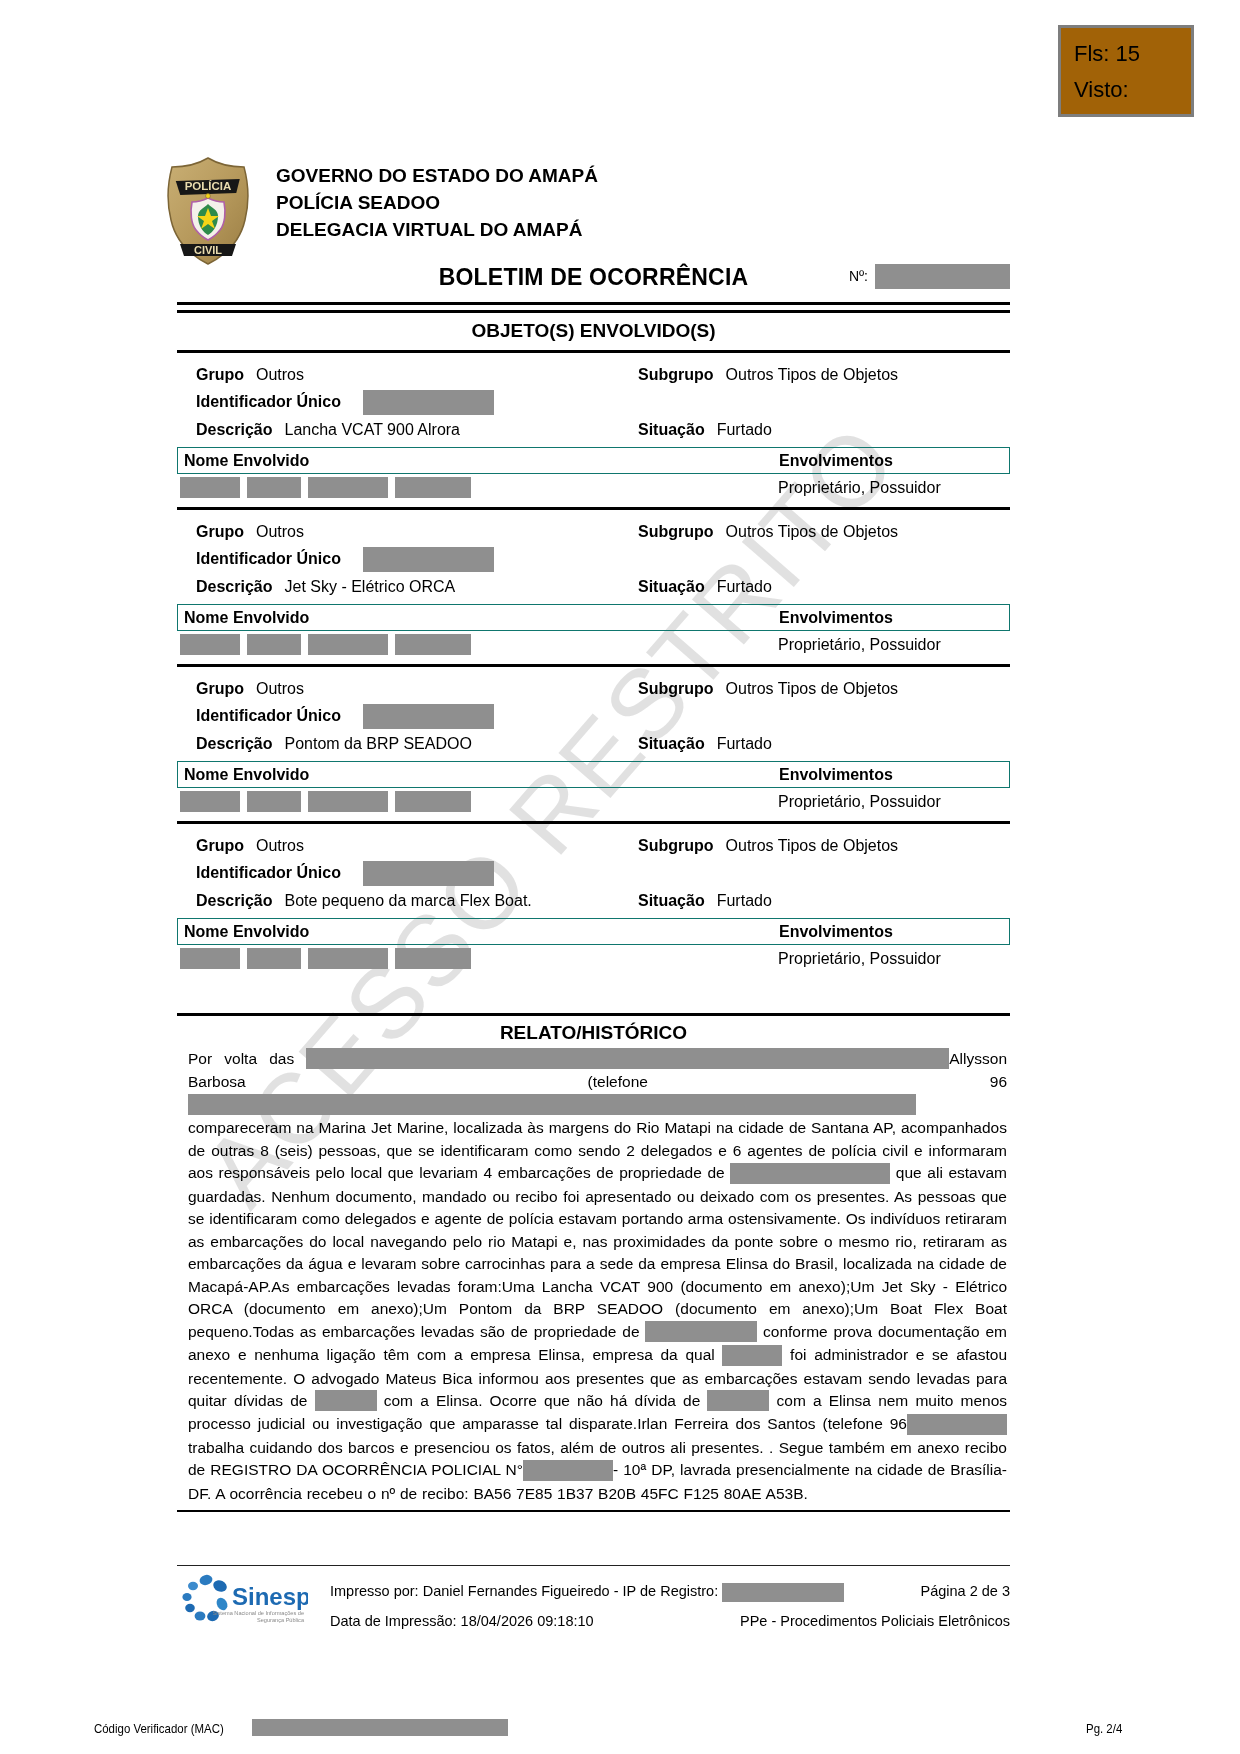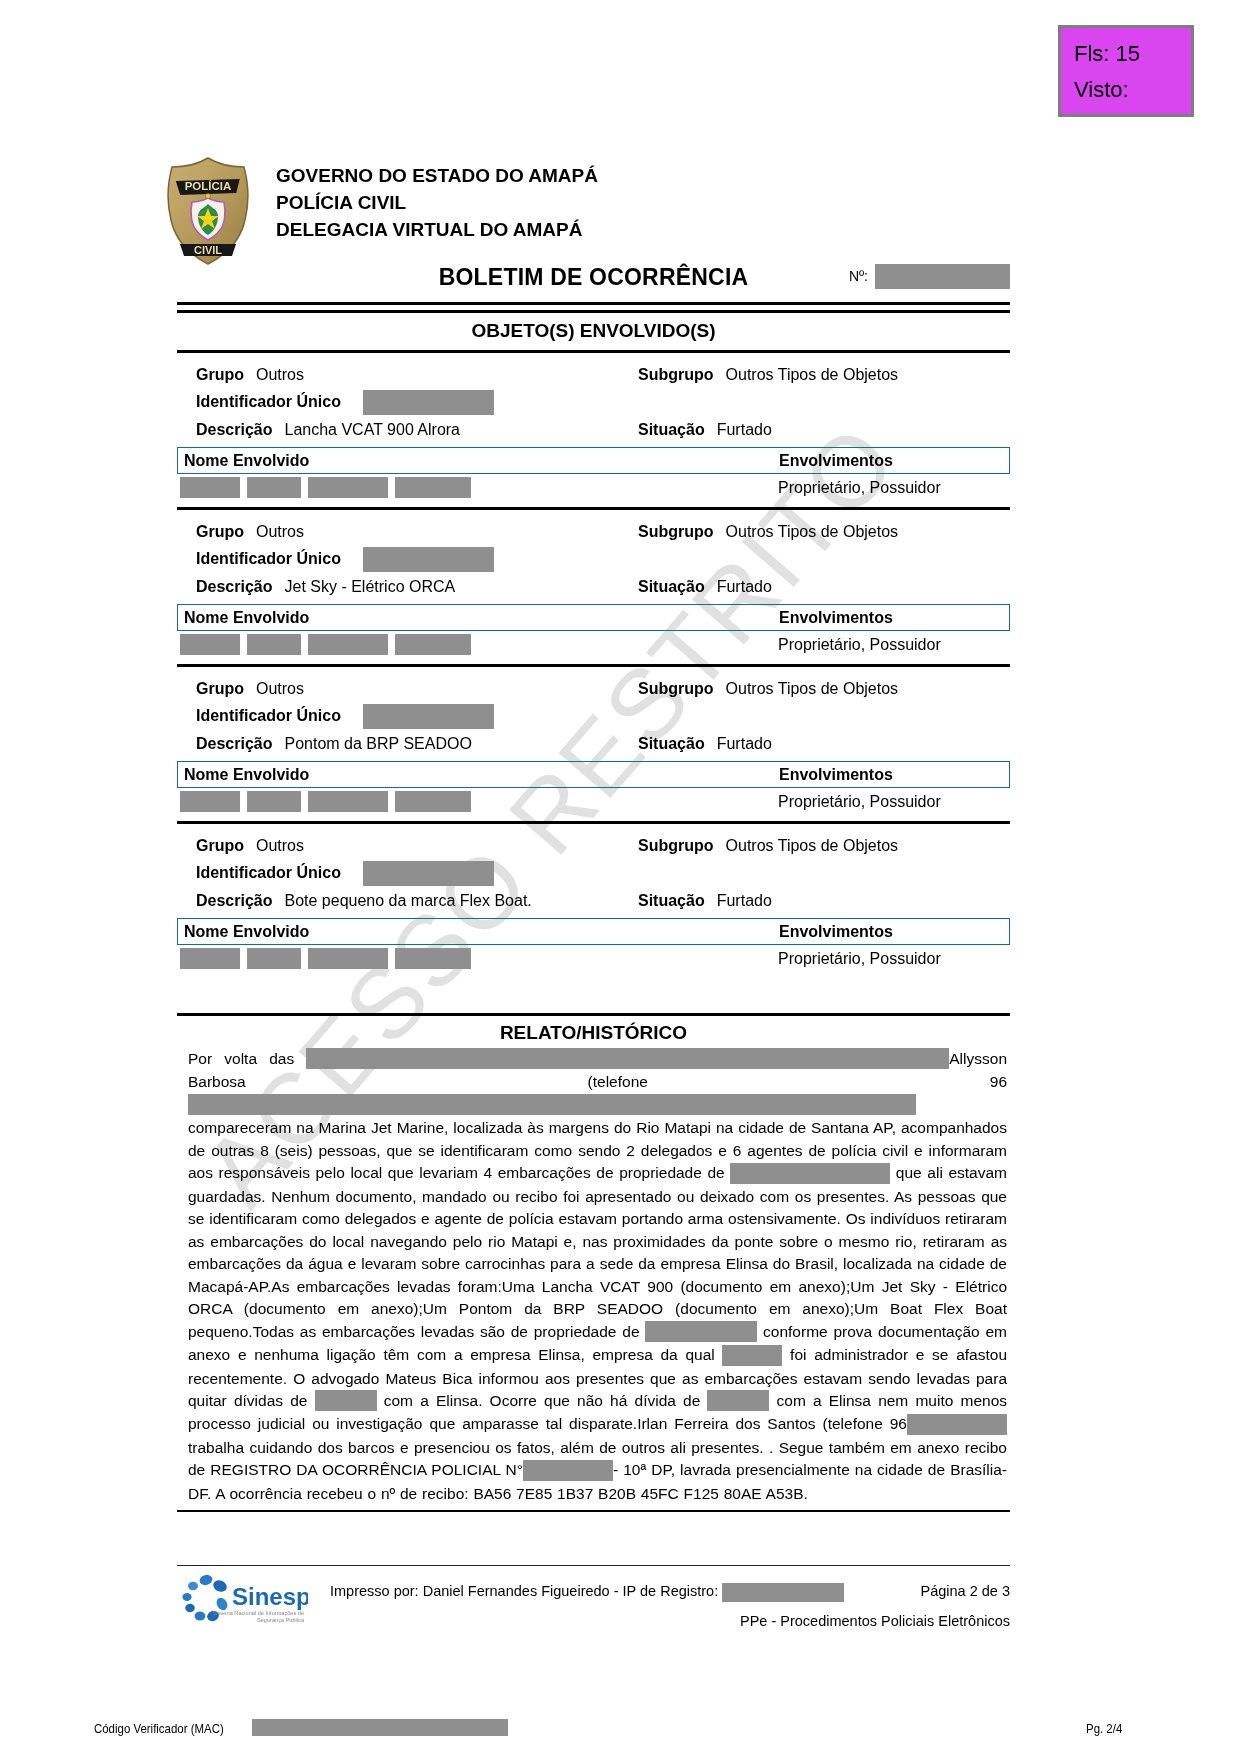--- a/index.html
+++ b/index.html
@@ -11,21 +11,21 @@
   .watermark{
     position:absolute;left:550px;top:815px;z-index:0;
     transform:translate(-50%,-50%) rotate(-49deg);
     font-size:100px;letter-spacing:3px;white-space:nowrap;
     color:#b9b9b9;opacity:.42;font-weight:400;
   }
   
   .corner-box{
     position:absolute;left:1058px;top:25px;width:136px;height:92px;z-index:1;
     border:3px solid #7e7e7e;box-sizing:border-box;padding:8px 0 0 13px;
-    font-size:22px;line-height:36px;background:#d946ef;
+    font-size:22px;line-height:36px;background:#a16207;
   }
   
   .header{position:absolute;left:160px;top:156px;z-index:1;display:flex;}
   .org-lines{margin-left:20px;margin-top:6px;font-weight:bold;font-size:19px;line-height:27px;}
   
   .title-row{position:absolute;left:177px;top:264px;width:833px;z-index:1;}
   .bo-title{font-size:23px;font-weight:bold;text-align:center;letter-spacing:.2px;}
   .bo-num-label{position:absolute;right:142px;top:4px;font-size:14px;text-align:center;}
   .bo-num-bar{position:absolute;right:0;top:0;width:135px;height:25px;background:#8f8f8f;}
   
@@ -106,21 +106,21 @@
     <text x="48" y="34" text-anchor="middle" font-size="11.5" font-weight="bold" fill="#e9dcae" font-family="Liberation Sans, sans-serif">POLÍCIA</text>
     <path d="M20 88 L76 88 L72 100 L24 100 Z" fill="#171717"></path>
     <text x="48" y="98" text-anchor="middle" font-size="11" font-weight="bold" fill="#e9dcae" font-family="Liberation Sans, sans-serif">CIVIL</text>
     <path d="M48 42 C54 45 60 46 64 46 C66 56 65 68 60 74 C56 79 52 82 48 84 C44 82 40 79 36 74 C31 68 30 56 32 46 C36 46 42 45 48 42 Z" fill="#f4f1ea" stroke="#b05fa8" stroke-width="1.6"></path>
     <path d="M48 48 C52 52 58 54 58 60 C58 70 53 76 48 79 C43 76 38 70 38 60 C38 54 44 52 48 48 Z" fill="#2e8b4a"></path>
     <path d="M48 52 L51 60 L59 60 L52 65 L55 73 L48 68 L41 73 L44 65 L37 60 L45 60 Z" fill="#f5d417"></path>
     <circle cx="48" cy="40" r="2.4" fill="#f5d417" stroke="#7c6536" stroke-width=".6"></circle>
   </svg>
   <div class="org-lines">
     <div>GOVERNO DO ESTADO DO AMAPÁ</div>
-    <div>POLÍCIA CIVIL</div>
+    <div>POLÍCIA SEADOO</div>
     <div>DELEGACIA VIRTUAL DO AMAPÁ</div>
   </div>
 </div>
 
 <div class="title-row">
   <div class="bo-title">BOLETIM DE OCORRÊNCIA</div>
   <span class="bo-num-label">Nº:</span>
   <span class="bo-num-bar"></span>
 </div>
 
@@ -277,20 +277,21 @@
     <ellipse cx="20" cy="44" rx="5.4" ry="4.6" fill="#2b7bc0"></ellipse>
     <ellipse cx="33" cy="44" rx="6" ry="5" fill="#1d6ab2" transform="rotate(-20 33 44)"></ellipse>
     <ellipse cx="42" cy="32" rx="6.5" ry="5" fill="#2e86c8" transform="rotate(60 42 32)"></ellipse>
   </g>
   <text x="52" y="33" font-size="24" font-weight="bold" fill="#1d6ab2" font-family="Liberation Sans, sans-serif">Sinesp</text>
   <text x="124" y="43" text-anchor="end" font-size="5.6" fill="#8a8a8a" font-family="Liberation Sans, sans-serif">Sistema Nacional de Informações de</text>
   <text x="124" y="50" text-anchor="end" font-size="5.6" fill="#8a8a8a" font-family="Liberation Sans, sans-serif">Segurança Pública</text>
 </svg>
 <div class="footer-left">
   <div><span>Impresso por: Daniel Fernandes Figueiredo - IP de Registro:</span><span class="redact ip-bar"></span></div>
+  <div>Data de Impressão: 18/04/2026 09:18:10</div>
 </div>
 <div class="footer-right">
   <div>Página 2 de 3</div>
   <div>PPe - Procedimentos Policiais Eletrônicos</div>
 </div>
 
 <div class="mac-label">Código Verificador (MAC)</div>
 <div class="mac-bar"></div>
 <div class="pg-mark">Pg. 2/4</div>
 

